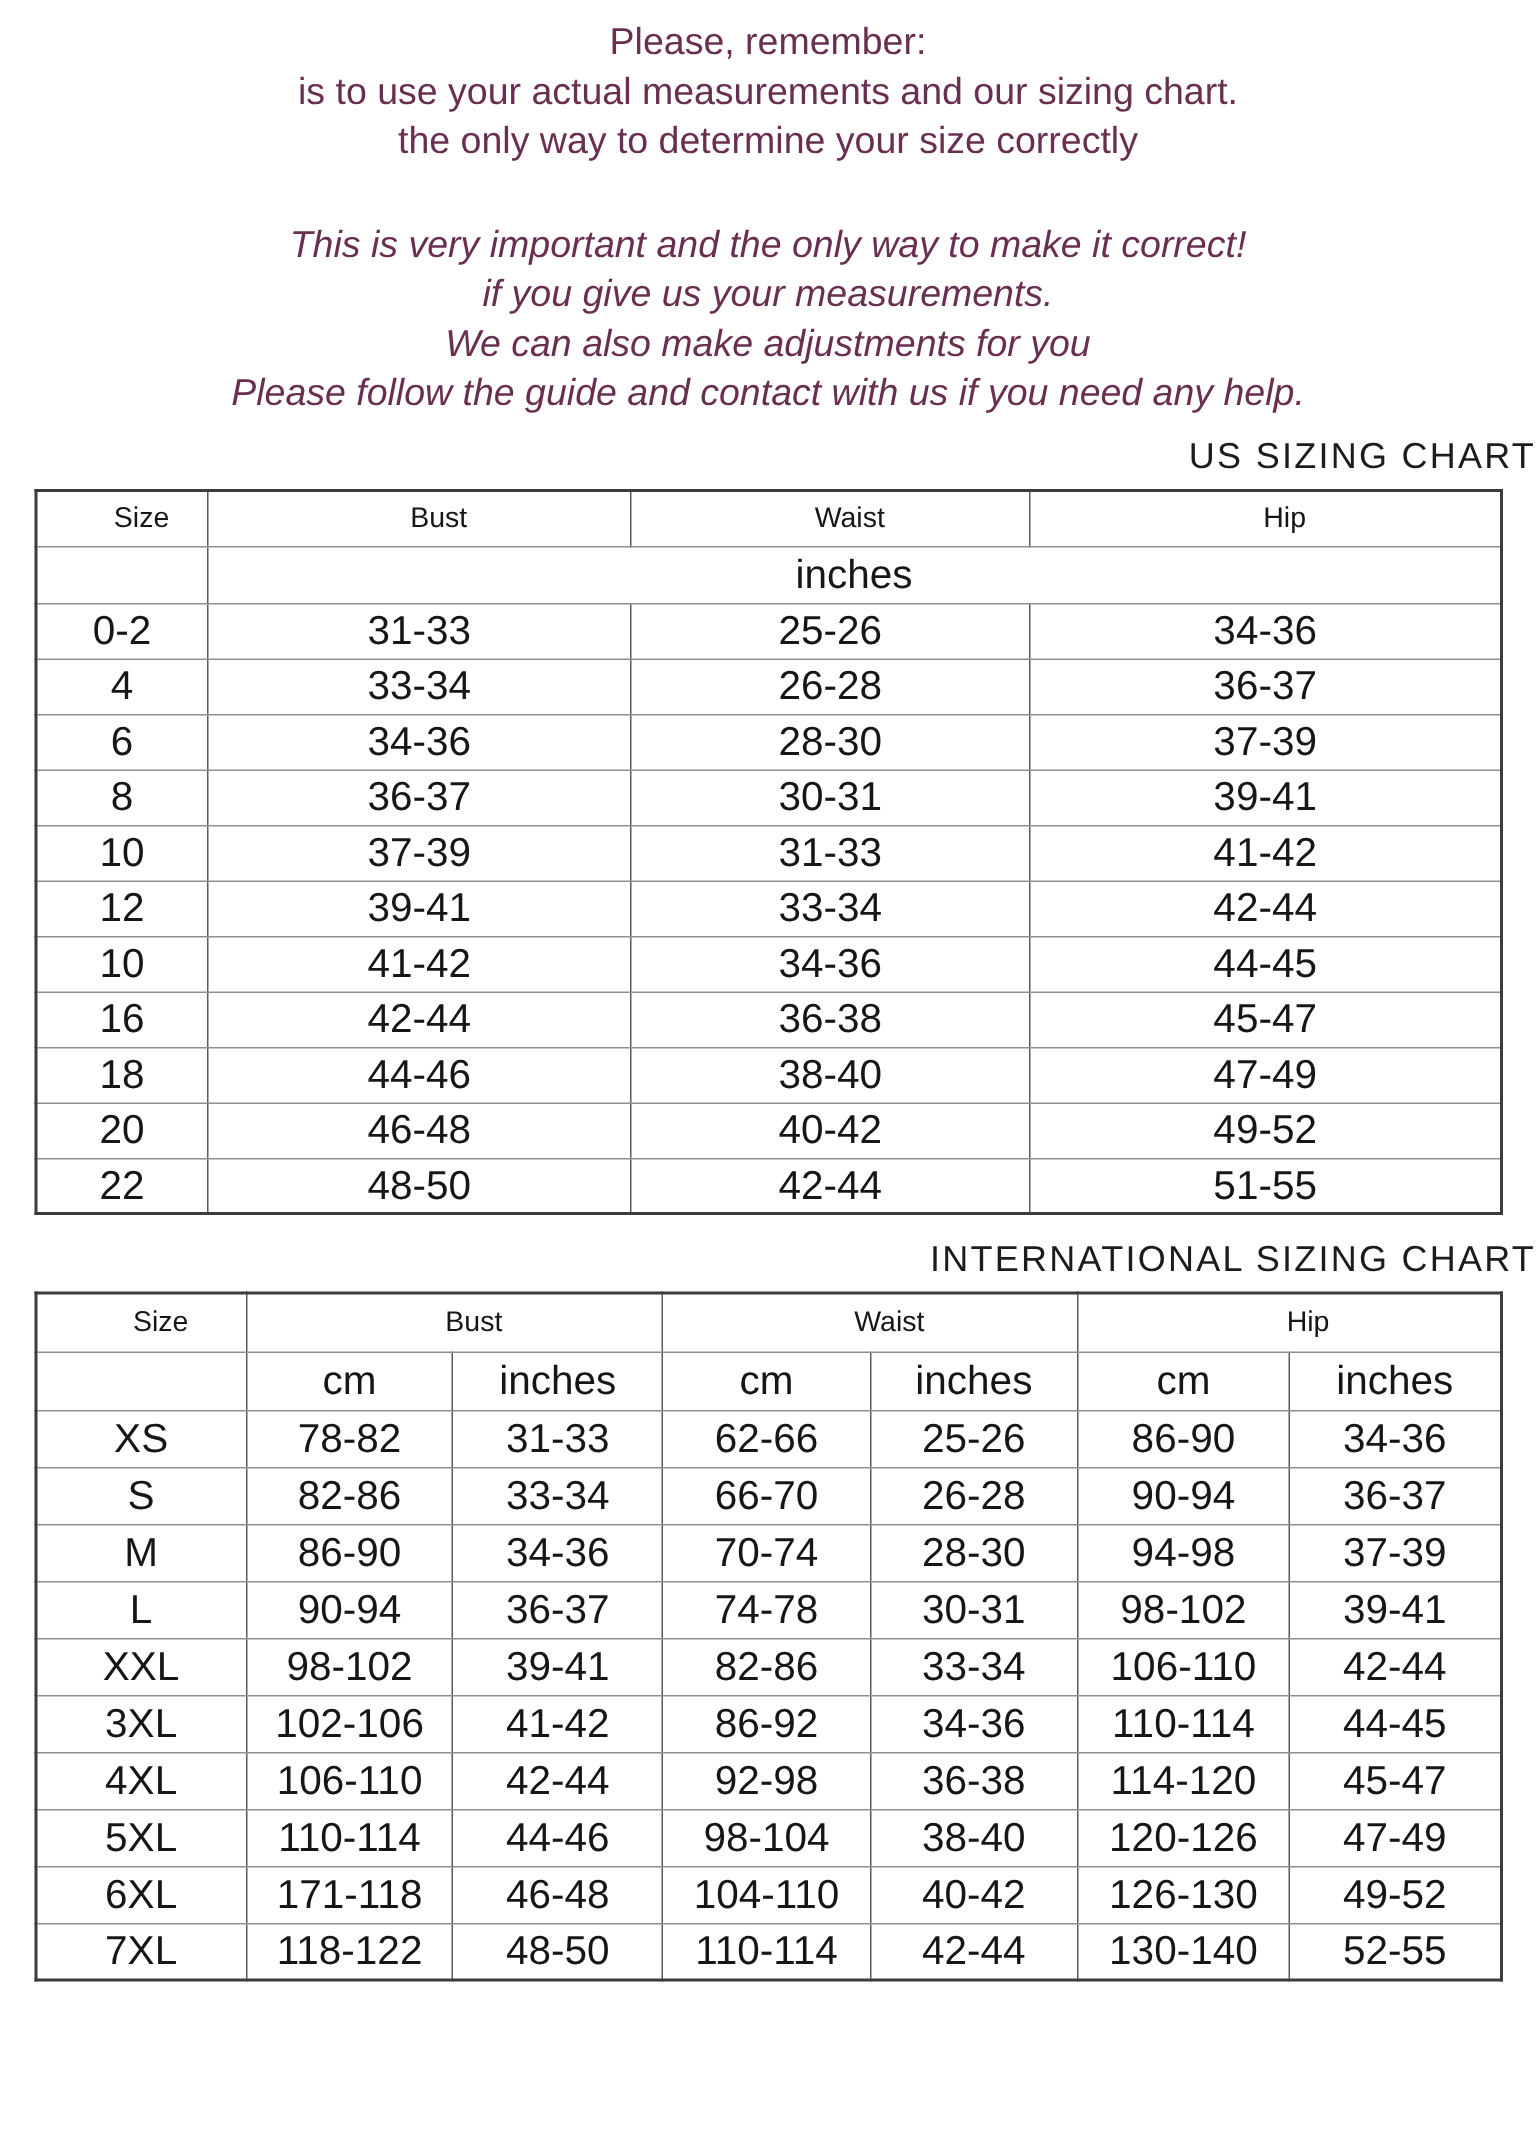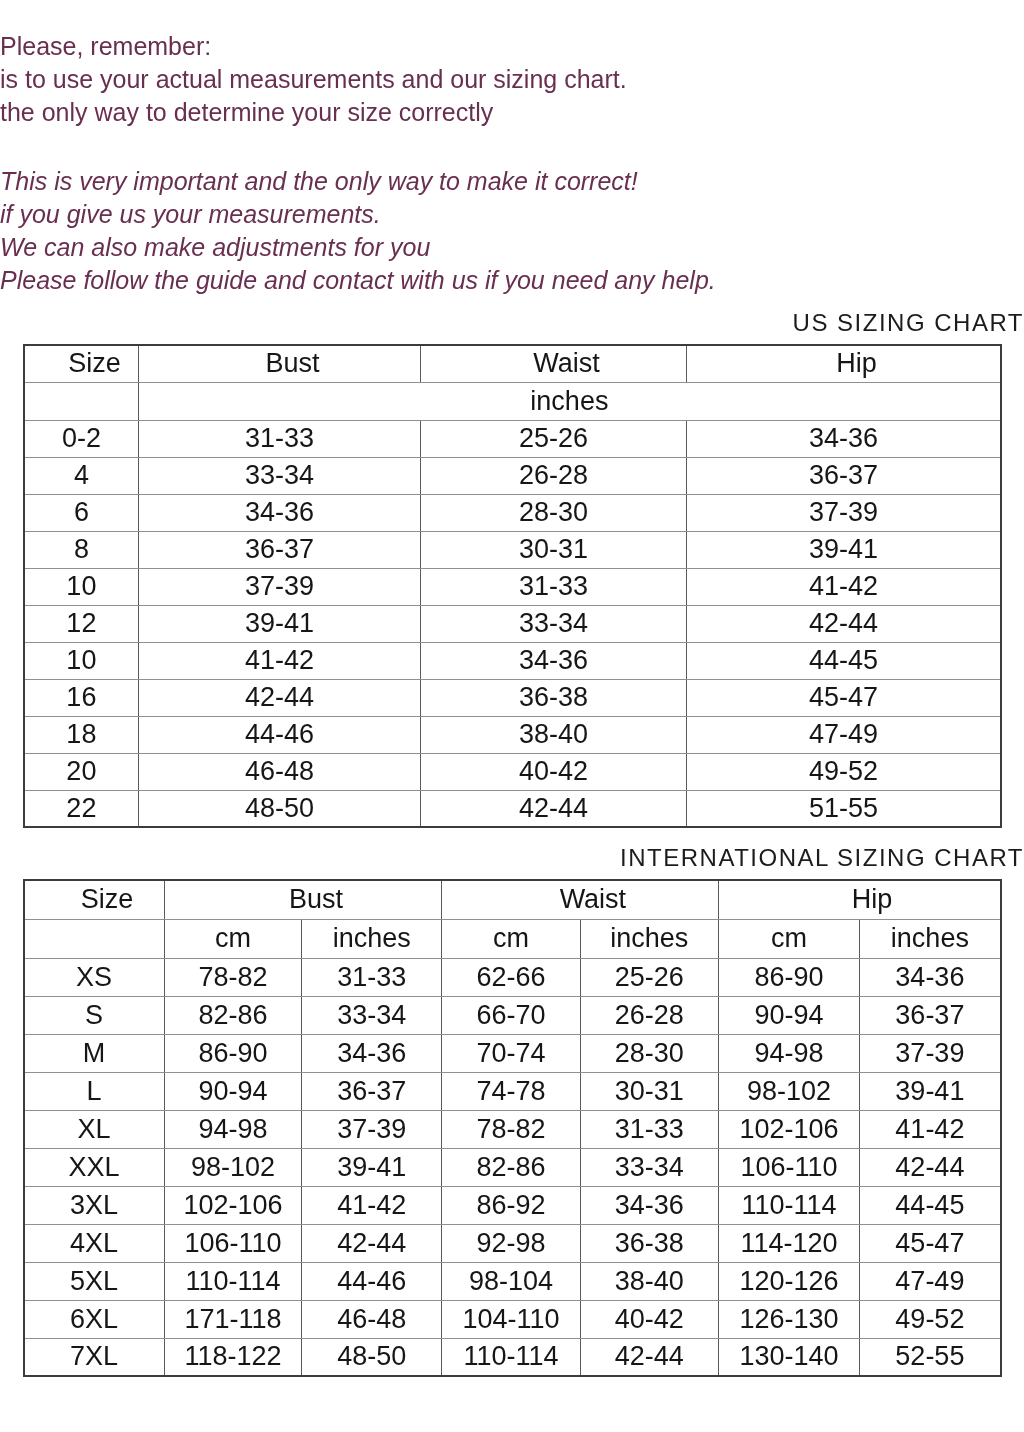--- a/index.html
+++ b/index.html
@@ -10,22 +10,22 @@
   .page {
     position: relative;
     width: 1024px;
     height: 1432px;
     background: #ffffff;
     font-family: "Liberation Sans", sans-serif;
     overflow: hidden;
   }
   
   .intro {
-    padding-top: 30px;
-    text-align: left;
+    padding-top: 12px;
+    text-align: center;
     color: #692f50;
     font-size: 25px;
     font-weight: 300;
     line-height: 33px;
   }
   .intro .para2 { margin-top: 36px; font-style: italic; }
   .intro-line { white-space: nowrap; }
 
   
   .chart-title {
@@ -53,21 +53,21 @@
     border-bottom: 1px solid #8f8f8f;
     text-align: center;
     vertical-align: middle;
     padding: 0;
     font-weight: 300;
     overflow: hidden;
   }
   table.size-table {
     border: 2px solid #3c3c3c;
   }
-  table.size-table th { font-size: 27px; padding-left: 26px; }
+  table.size-table th { font-size: 19px; padding-left: 26px; }
 
   #us-table tr { height: 37px; }
   #us-table thead tr.unit-row { height: 38px; }
   #intl-table tr { height: 38px; }
   #intl-table thead tr { height: 39px; }
 
   .mt2 { margin-top: 16px; }
 </style>
 </head>
 <body>
@@ -239,29 +239,20 @@
       <tr>
         <td>L</td>
         <td>90-94</td>
         <td>36-37</td>
         <td>74-78</td>
         <td>30-31</td>
         <td>98-102</td>
         <td>39-41</td>
       </tr>
       <tr>
-        <td>XL</td>
-        <td>94-98</td>
-        <td>37-39</td>
-        <td>78-82</td>
-        <td>31-33</td>
-        <td>102-106</td>
-        <td>41-42</td>
-      </tr>
-      <tr>
         <td>XXL</td>
         <td>98-102</td>
         <td>39-41</td>
         <td>82-86</td>
         <td>33-34</td>
         <td>106-110</td>
         <td>42-44</td>
       </tr>
       <tr>
         <td>3XL</td>

